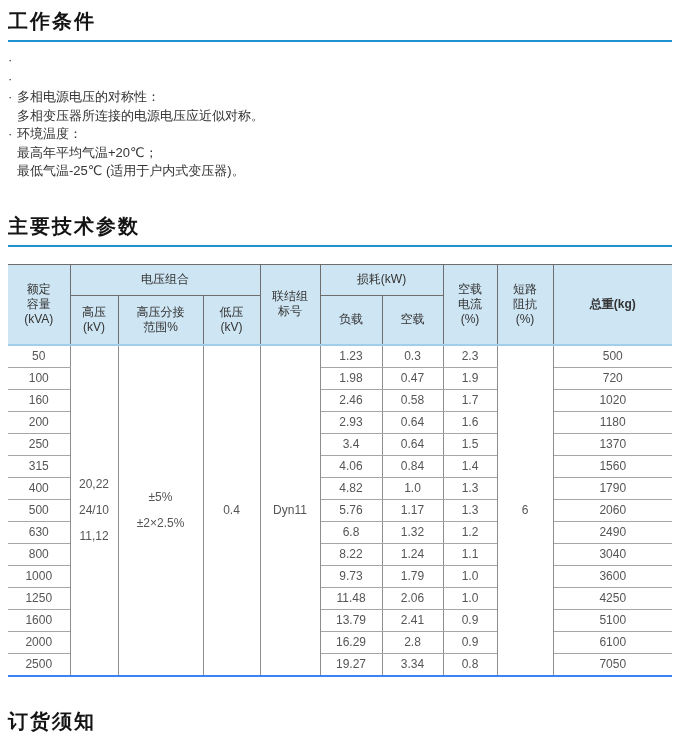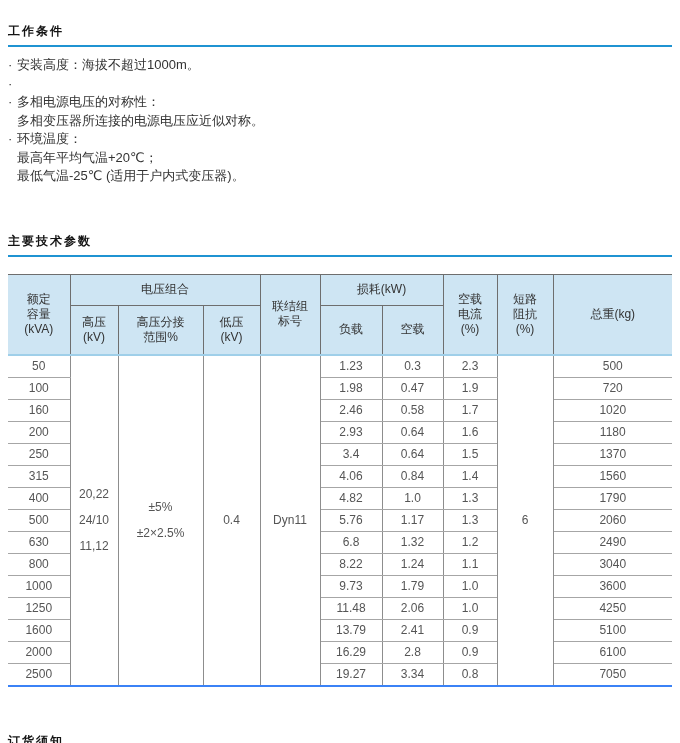--- a/index.html
+++ b/index.html
@@ -6,43 +6,43 @@
   body {
     width:680px; height:743px; background:#ffffff; overflow:hidden;
     font-family:"Liberation Sans","DejaVu Sans",sans-serif; color:#333;
     -webkit-font-smoothing:antialiased;
   }
   .page { position:relative; width:680px; height:743px; }
 
   
   .sec { margin:0; }
   .sec-title {
-    margin:0 8px; padding-top:23px;
-    font-size:12px; font-weight:bold; color:#141414; letter-spacing:2px;
+    margin:0 8px; padding-top:8px;
+    font-size:20px; font-weight:bold; color:#141414; letter-spacing:2px;
   }
   .rule { height:2px; background:#1f93d2; margin:5px 8px 0 8px; }
 
   
   .cond-list { list-style:none; margin:9px 8px 0 8px; padding:0; font-size:13px; color:#333; }
   .cond-list li { display:flex; line-height:18.5px; }
   .cond-list .bullet { width:9px; flex:0 0 9px; text-align:left; color:#333; }
 
   
   .tbl-wrap { margin:17px 8px 0 8px; }
   table {
     border-collapse:collapse; table-layout:fixed; width:664px;
     border-top:1px solid #6e6e6e; border-bottom:2px solid #3b82f6;
   }
   thead th {
     background:#cee5f3; font-weight:normal; font-size:12px; color:#333;
     border:1px solid #6e6e6e; padding:2px 1px; line-height:15px;
   }
   thead th[rowspan], thead tr:nth-child(2) th { border-bottom:2px solid #9fcfe9; }
   thead tr:first-child th:first-child { border-left:none; }
-  thead tr:first-child th:last-child { border-right:none; }
+  thead tr:first-child th:last-child { border-right:none;font-weight:bold; }
   thead tr:first-child th { height:26px; }
   thead tr:nth-child(2) th { height:44px; }
   tbody td {
     font-size:12px; color:#555; text-align:center; vertical-align:middle;
     height:21px; padding:0 2px; background:#fff;
     border:1px solid #a6a6a6; border-left:1px solid #8d8d8d; border-right:1px solid #8d8d8d;
   }
   tbody td:first-child { border-left:none; }
   tbody td:last-child { border-right:none; }
   .pre { white-space:pre-line; }
@@ -55,21 +55,20 @@
 <body>
 
 <div class="page">
 
   <div class="sec">
     <div class="sec-title">工作条件</div>
     <div class="rule"></div>
     <ul class="cond-list" id="cond-list">
         <li>
           <span class="bullet">·</span>
-          <span>安装高度：海拔不超过1000m。</span>
         </li>
         <li>
           <span class="bullet">·</span>
         </li>
         <li>
           <span class="bullet">·</span>
           <span>多相电源电压的对称性：</span>
         </li>
         <li>
           <span class="bullet"></span>

